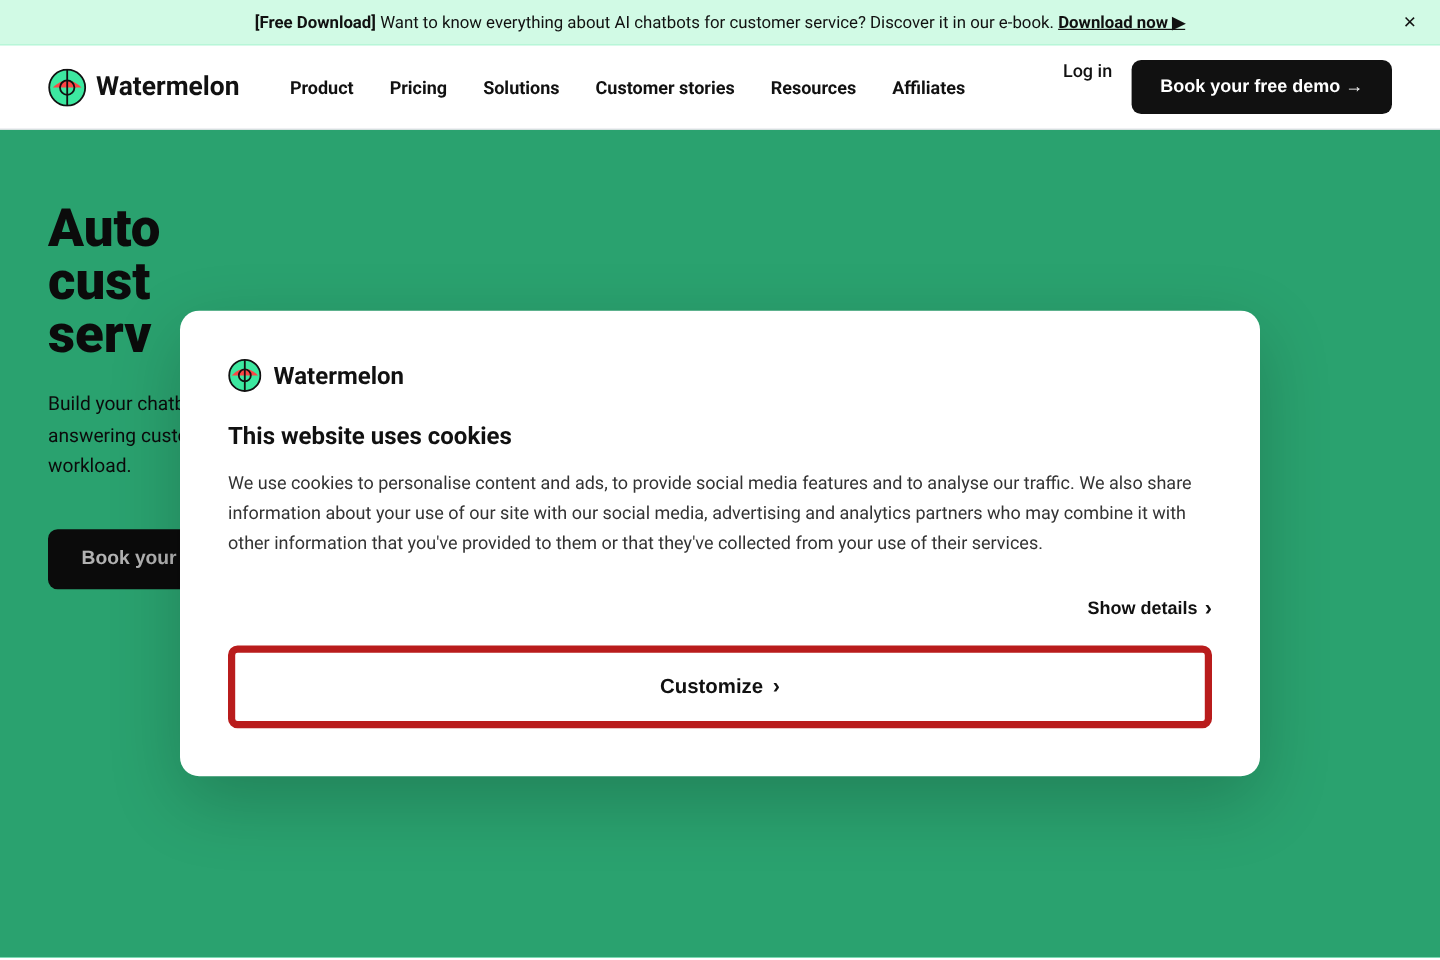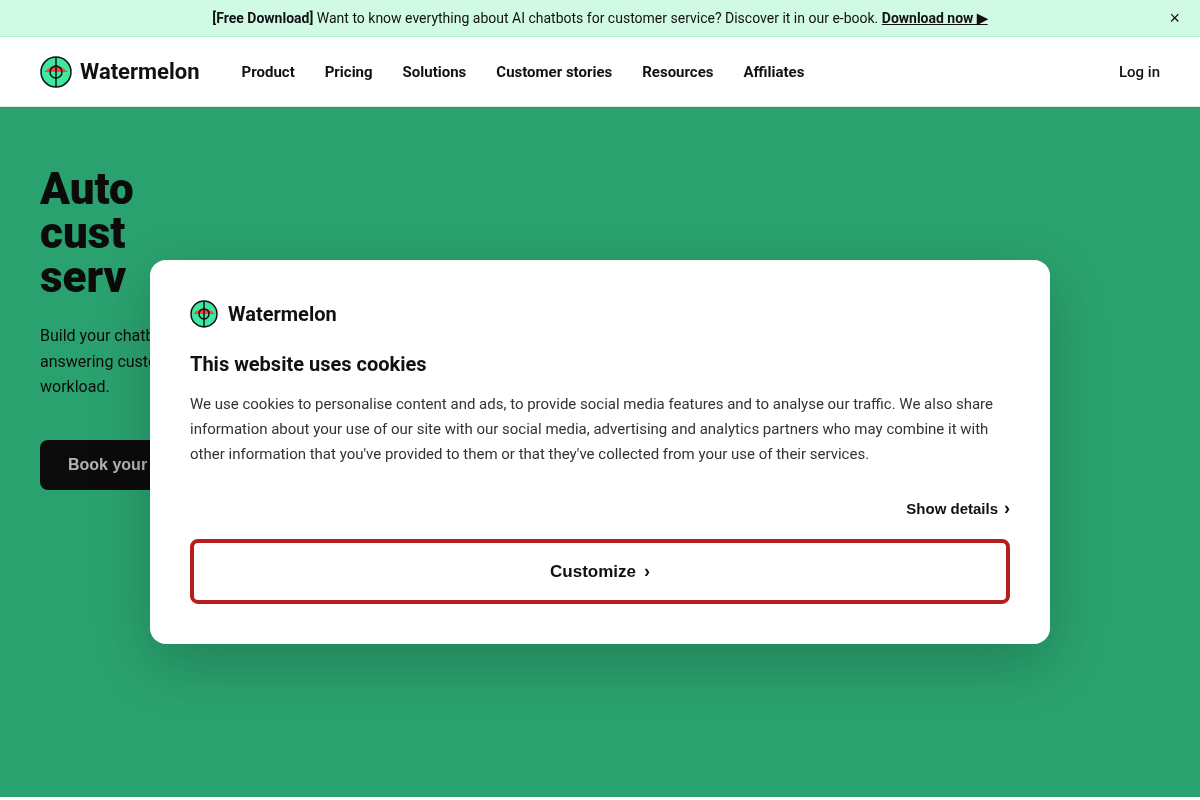--- a/index.html
+++ b/index.html
@@ -233,21 +233,21 @@
       gap: 6px;
     }
     #modal-actions {
       display: flex;
       gap: 16px;
     }
     #customize-btn {
       flex: 1;
       background: #fff;
       color: #111;
-      border: 4px solid #b91c1c;
+      border: 6px solid #b91c1c;
       padding: 18px 24px;
       border-radius: 8px;
       font-size: 17px;
       font-weight: 600;
       cursor: pointer;
       display: flex;
       align-items: center;
       justify-content: center;
       gap: 8px;
     }
@@ -288,20 +288,21 @@
   <div id="nav-links">
     <a class="nav-link">Product</a>
     <a class="nav-link">Pricing</a>
     <a class="nav-link">Solutions</a>
     <a class="nav-link">Customer stories</a>
     <a class="nav-link">Resources</a>
     <a class="nav-link">Affiliates</a>
   </div>
   <div id="nav-right">
     <a id="login-link">Log in</a>
+    <button id="cta-button">Book your free demo →</button>
   </div>
 </nav>
 
 <div id="main-bg">
 
   <div id="hero-section">
     <h1 id="hero-title">
       Auto<br>cust<br>serv
     </h1>
     <p id="hero-subtitle">Build your chatbot, deploy on your website, automate answering customer questions to reduce your workload.</p>

